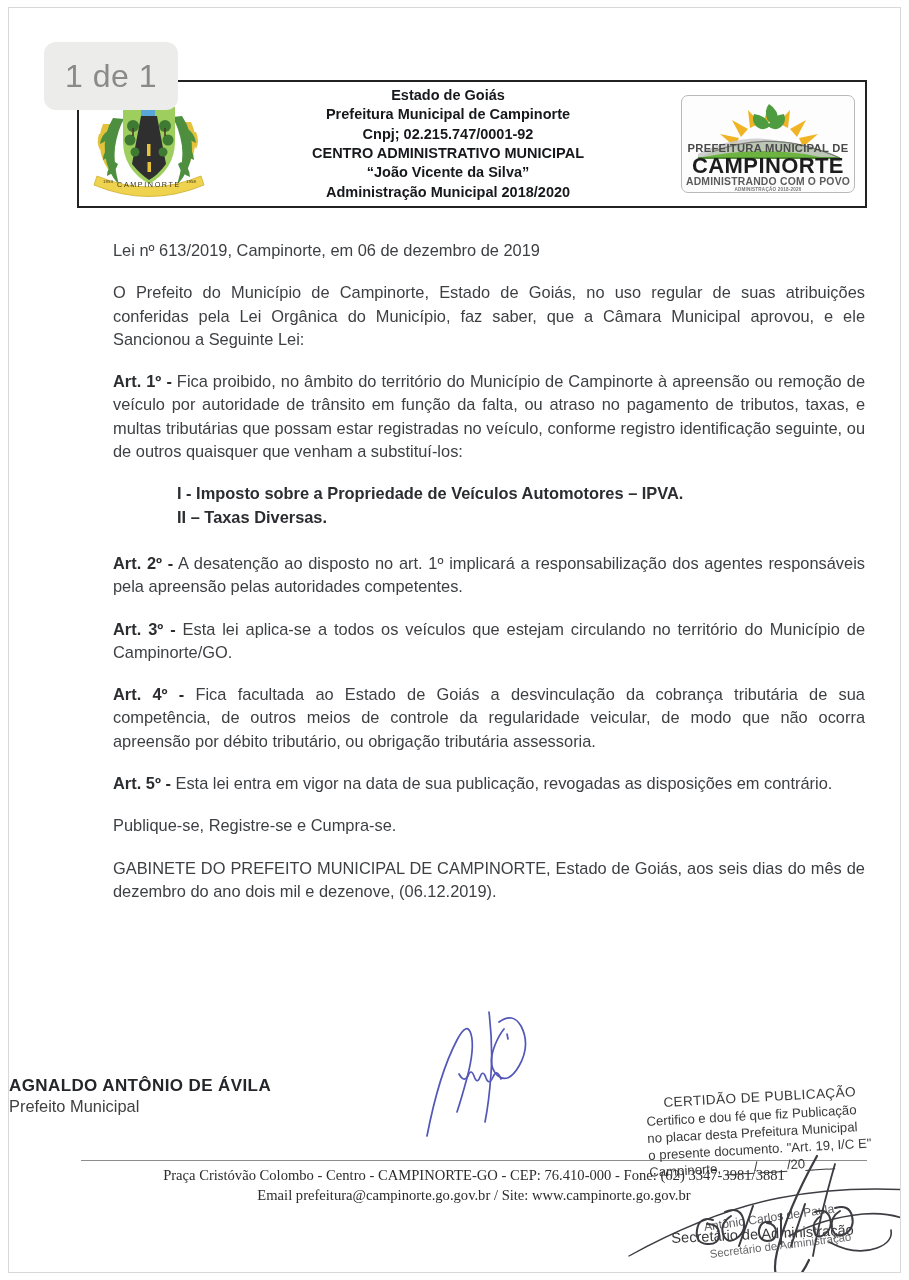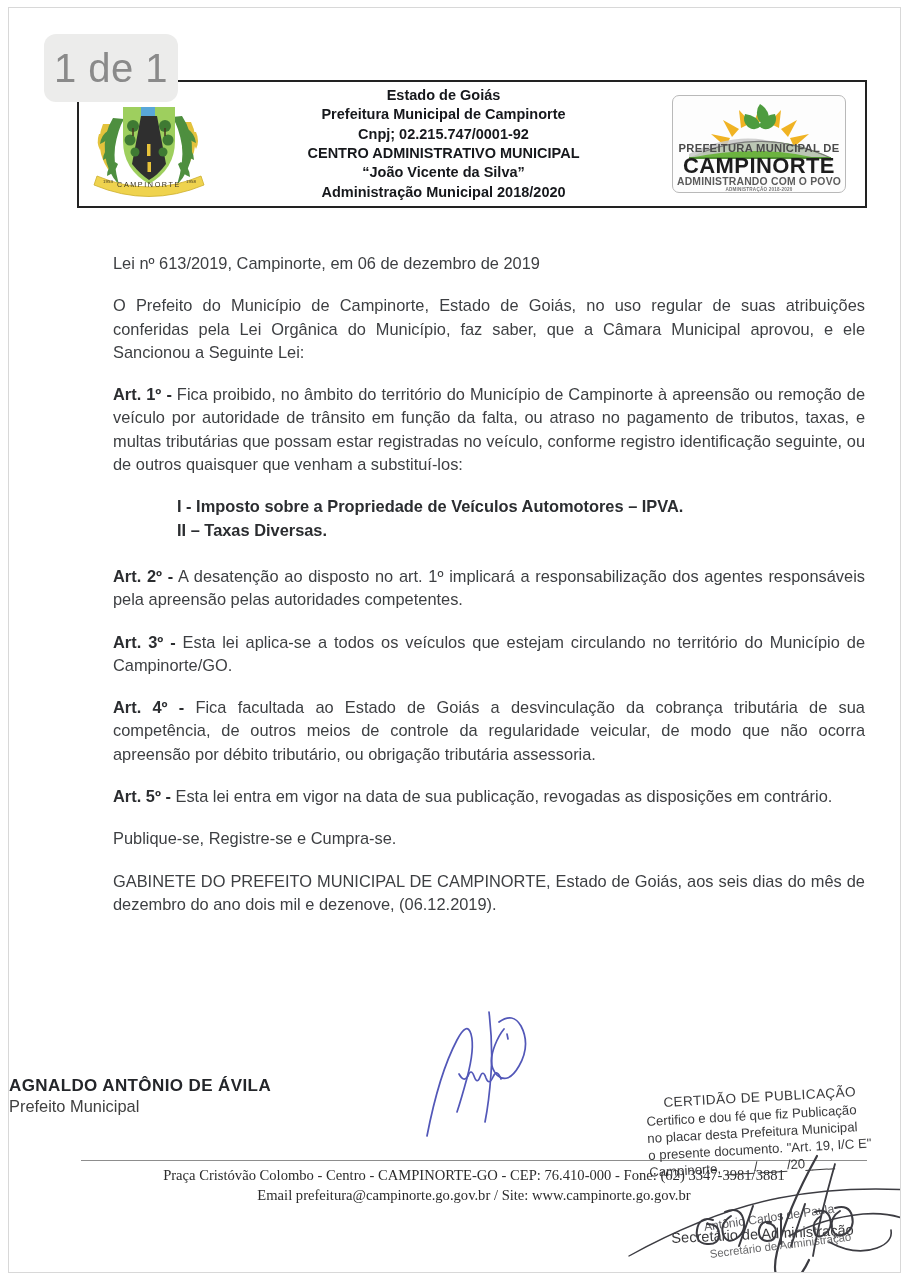--- a/index.html
+++ b/index.html
@@ -25,29 +25,29 @@
     background: #ffffff;
     border: 1px solid #d8d8d8;
     box-sizing: border-box;
     overflow: hidden;
   }
 
   
   #page-badge {
     position: absolute;
     left: 44px;
-    top: 34px;
+    top: 42px;
     width: 134px;
     height: 68px;
     background: #ececeb;
     border-radius: 12px;
     display: flex;
     align-items: center;
     justify-content: center;
-    font-size: 40px;
+    font-size: 32px;
     color: #8a8a8a;
     letter-spacing: 0.5px;
     z-index: 40;
   }
 
   
   #letterhead {
     position: absolute;
     left: 68px;
     top: 72px;
@@ -73,21 +73,21 @@
     font-size: 14.5px;
     line-height: 1.33;
     color: #16181c;
     padding-right: 4px;
   }
   #header-text .ln { display: block; white-space: nowrap; text-align: center; }
   #logo-wrap {
     flex: 0 0 174px;
     width: 174px;
     height: 98px;
-    margin-right: 19px;
+    margin-right: 10px;
     position: relative;
   }
 
   
   .logo-card {
     position: absolute;
     inset: 0;
     border: 1px solid #b9b9b9;
     border-radius: 7px;
     background: #fdfdfd;
@@ -108,21 +108,21 @@
   
   #doc-body {
     position: absolute;
     left: 104px;
     top: 228px;
     width: 752px;
     color: #3d3f42;
     font-size: 16.4px;
     line-height: 1.42;
   }
-  .p { margin: 16px 0 19px 0; text-align: justify; }
+  .p { margin: 3px 0 19px 0; text-align: justify; }
   .p.nojust { text-align: left; }
   .ementa {
     margin: 0 0 20px 0;
     width: 434px;
     margin-left: 318px;
     font-weight: bold;
     text-align: justify;
     color: #2b2d30;
     font-size: 16.4px;
     line-height: 1.44;

